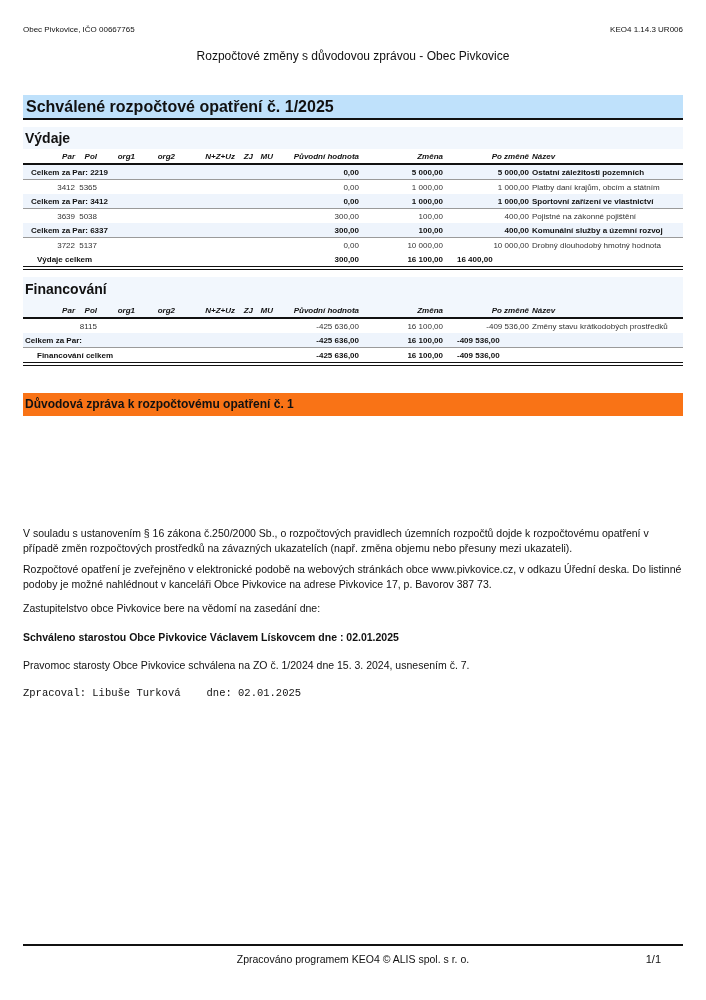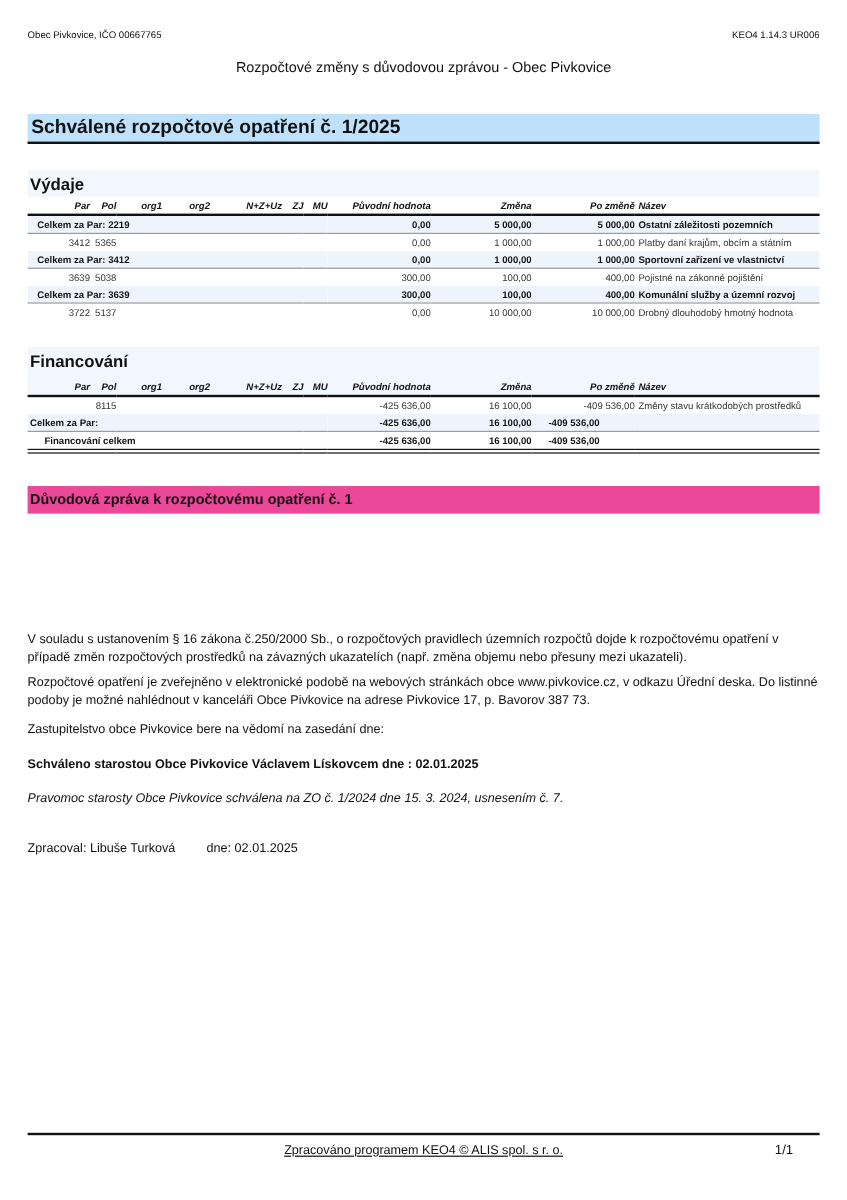--- a/index.html
+++ b/index.html
@@ -3,48 +3,48 @@
 <meta charset="utf-8">
 <style>
   html, body { margin: 0; padding: 0; background: #ffffff; }
   body { width: 706px; height: 1000px; position: relative; font-family: "Liberation Sans", sans-serif; color: #111; overflow: hidden; }
   .hdr-left { position: absolute; left: 23px; top: 25px; font-size: 8px; }
   .hdr-right { position: absolute; right: 23px; top: 25px; font-size: 8px; }
   .doc-title { position: absolute; left: 0; right: 0; top: 49px; text-align: center; font-size: 12px; }
 
   .content { position: absolute; left: 23px; width: 660px; top: 95px; }
   .main-title { background: #bfe1fb; font-weight: bold; font-size: 16px; height: 23px; line-height: 23px; padding-left: 3px; border-bottom: 2px solid #111; }
-  .section-title { background: #f2f7fd; font-weight: bold; font-size: 14px; height: 22px; line-height: 22px; padding-left: 2px; margin-top: 22px; }
+  .section-title { background: #f2f7fd; font-weight: bold; font-size: 14px; height: 22px; line-height: 22px; padding-left: 2px; margin-top: 7px; }
   .section-title.tall { height: 40px; line-height: 24px; }
 
   table { border-collapse: collapse; width: 660px; table-layout: fixed; font-size: 8px; }
   th { font-style: italic; font-weight: bold; height: 14px; padding: 0; border-bottom: 2px solid #111; }
   td { padding: 0; height: 14px; white-space: nowrap; overflow: hidden; }
   tr.sum td { background: #eef4fc; font-weight: bold; }
   tr.sum { border-bottom: 1px solid #9a9a9a; }
   tr.grand td { font-weight: bold; }
   tr.grand { border-bottom: 4px double #111; }
   .r { text-align: right; }
   .l { text-align: left; }
   .c { text-align: center; }
   .pad-l { padding-left: 3px; }
   .muted { color: #333; }
 
-  .reason-title { margin-top: 27px; background: #ec4899; font-weight: bold; font-size: 12px; height: 23px; line-height: 23px; padding-left: 2px; }
+  .reason-title { margin-top: 27px; background: #f97316; font-weight: bold; font-size: 12px; height: 23px; line-height: 23px; padding-left: 2px; }
   .body-text { position: absolute; left: 23px; width: 660px; font-size: 10.5px; line-height: 15px; }
   .p1 { top: 508px; margin-top: 18px; }
   .p2 { top: 562px; }
   .p3 { top: 601px; }
   .p4 { top: 630px; font-weight: bold; }
-  .p5 { top: 658px; font-style: italic; }
-  .p6 { top: 700px; }
+  .p5 { top: 658px; }
+  .p6 { top: 686px; font-family: Liberation Mono, monospace; }
   .p6 .gap { display: inline-block; width: 26px; }
 
   .footer-line { position: absolute; left: 23px; width: 660px; top: 944px; border-top: 2px solid #111; }
-  .footer-text { position: absolute; left: 0; right: 0; top: 953px; text-align: center; font-size: 10.5px; text-decoration: underline; }
+  .footer-text { position: absolute; left: 0; right: 0; top: 953px; text-align: center; font-size: 10.5px; }
   .footer-page { position: absolute; right: 45px; top: 953px; font-size: 11px; }
 </style>
 </head>
 <body>
 
 <div class="hdr-left">Obec Pivkovice, IČO 00667765</div>
 <div class="hdr-right">KEO4 1.14.3 UR006</div>
 <div class="doc-title">Rozpočtové změny s důvodovou zprávou - Obec Pivkovice</div>
 
 <div class="content">
@@ -115,38 +115,45 @@
           <td></td>
           <td></td>
           <td></td>
           <td></td>
         <td class="r muted">300,00</td>
         <td class="r muted">100,00</td>
         <td class="r muted">400,00</td>
         <td class="l pad-l muted">Pojistné na zákonné pojištění</td>
       </tr>
       <tr class="sum">
-        <td colspan="7" class="l" style="padding-left:8px">Celkem za Par: 3639</td>
+        <td colspan="7" class="l" style="padding-left:8px">Celkem za Par: 6337</td>
         <td class="r">300,00</td>
         <td class="r">100,00</td>
         <td class="r">400,00</td>
         <td class="l pad-l">Komunální služby a územní rozvoj</td>
       </tr>
       <tr>
         <td class="r muted">3722</td>
         <td class="r muted">5137</td>
         <td></td>
           <td></td>
           <td></td>
           <td></td>
           <td></td>
         <td class="r muted">0,00</td>
         <td class="r muted">10 000,00</td>
         <td class="r muted">10 000,00</td>
         <td class="l pad-l muted">Drobný dlouhodobý hmotný hodnota</td>
+      </tr>
+      <tr class="grand">
+        <td colspan="7" class="l" style="padding-left:14px">Výdaje celkem</td>
+        <td class="r">300,00</td>
+        <td class="r">16 100,00</td>
+        <td class="l" style="padding-left:14px">16 400,00</td>
+        <td></td>
       </tr>
     </tbody>
   </table>
 
   <div class="section-title tall">Financování</div>
   <table style="margin-top:-14px">
     <colgroup>
       <col style="width:52px">
         <col style="width:22px">
         <col style="width:38px">

